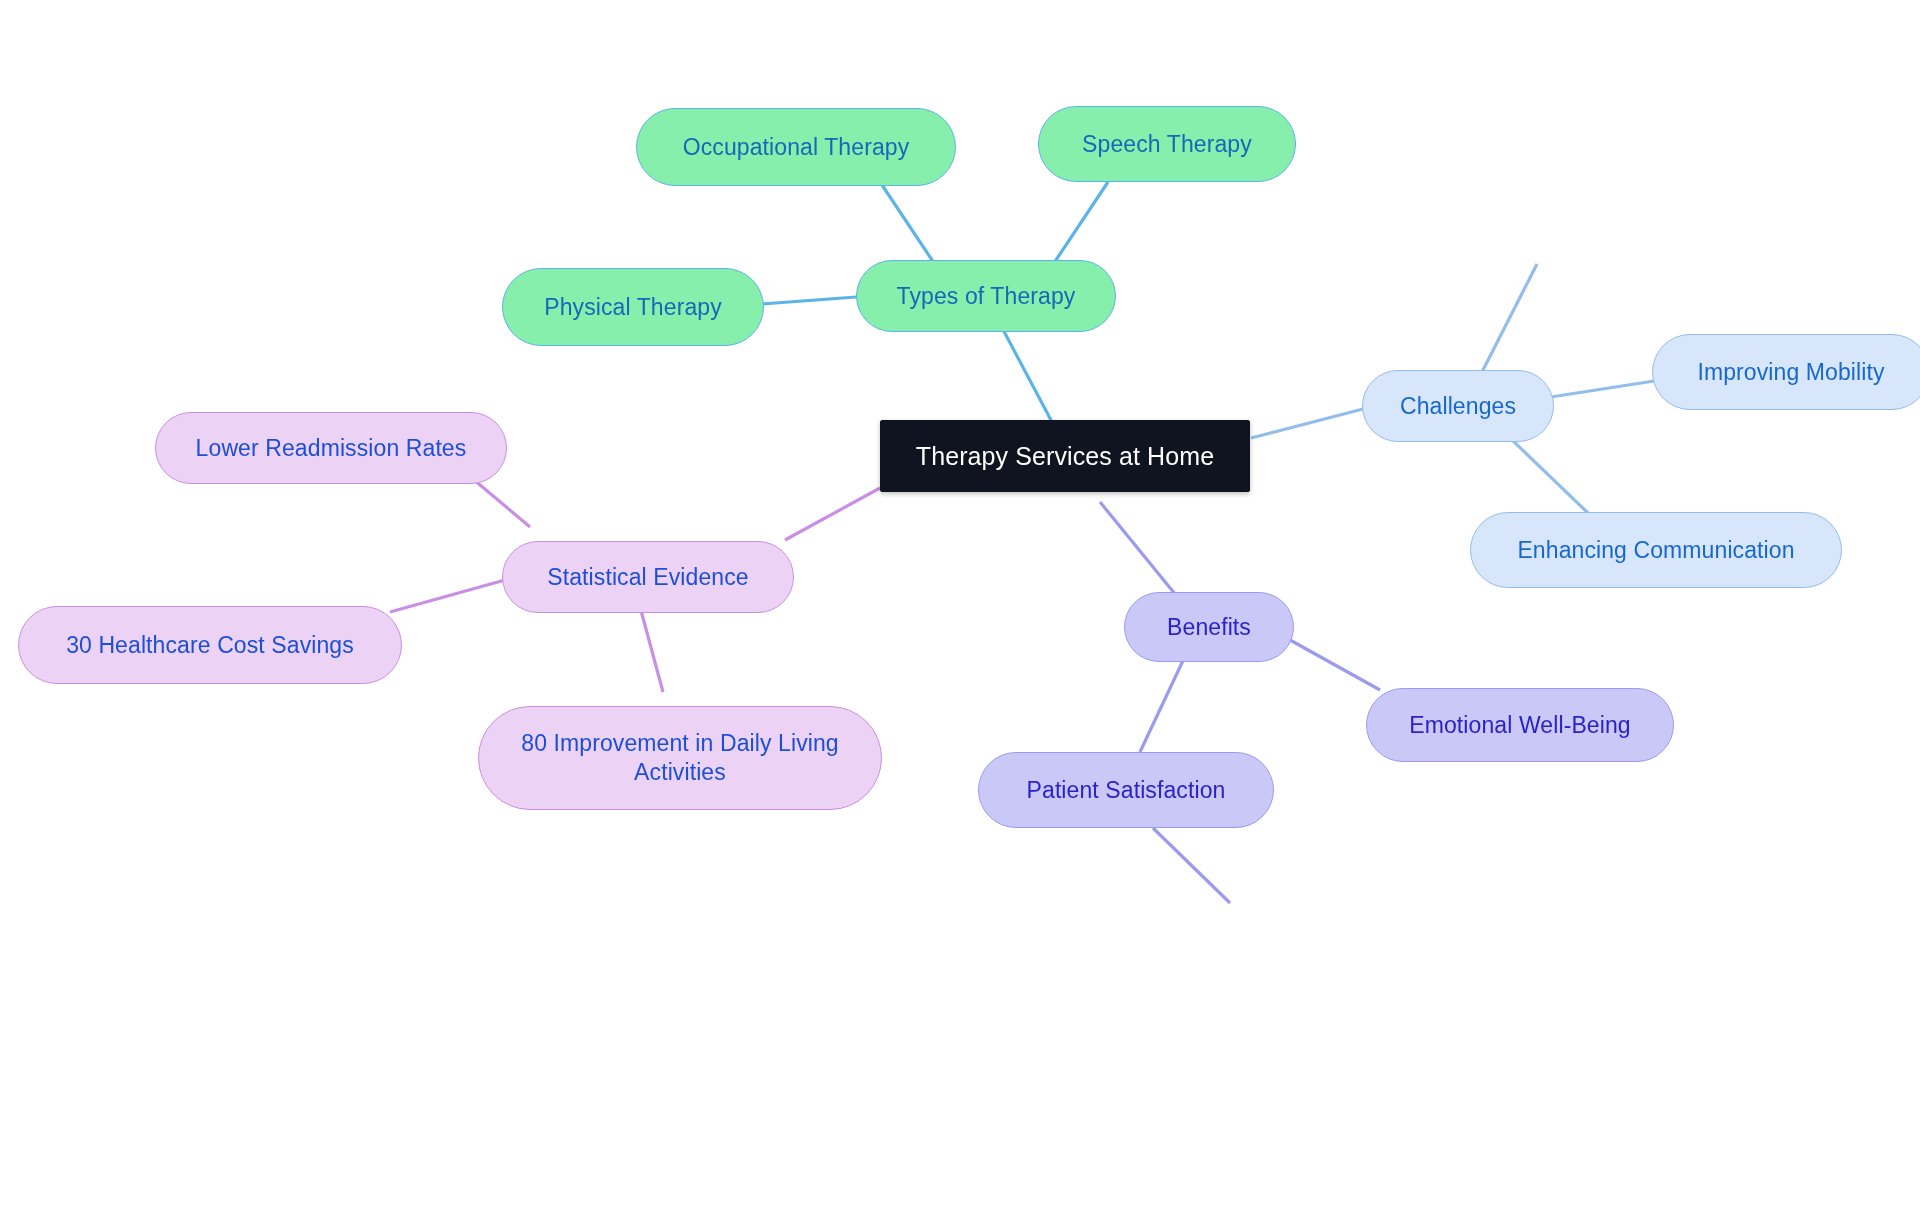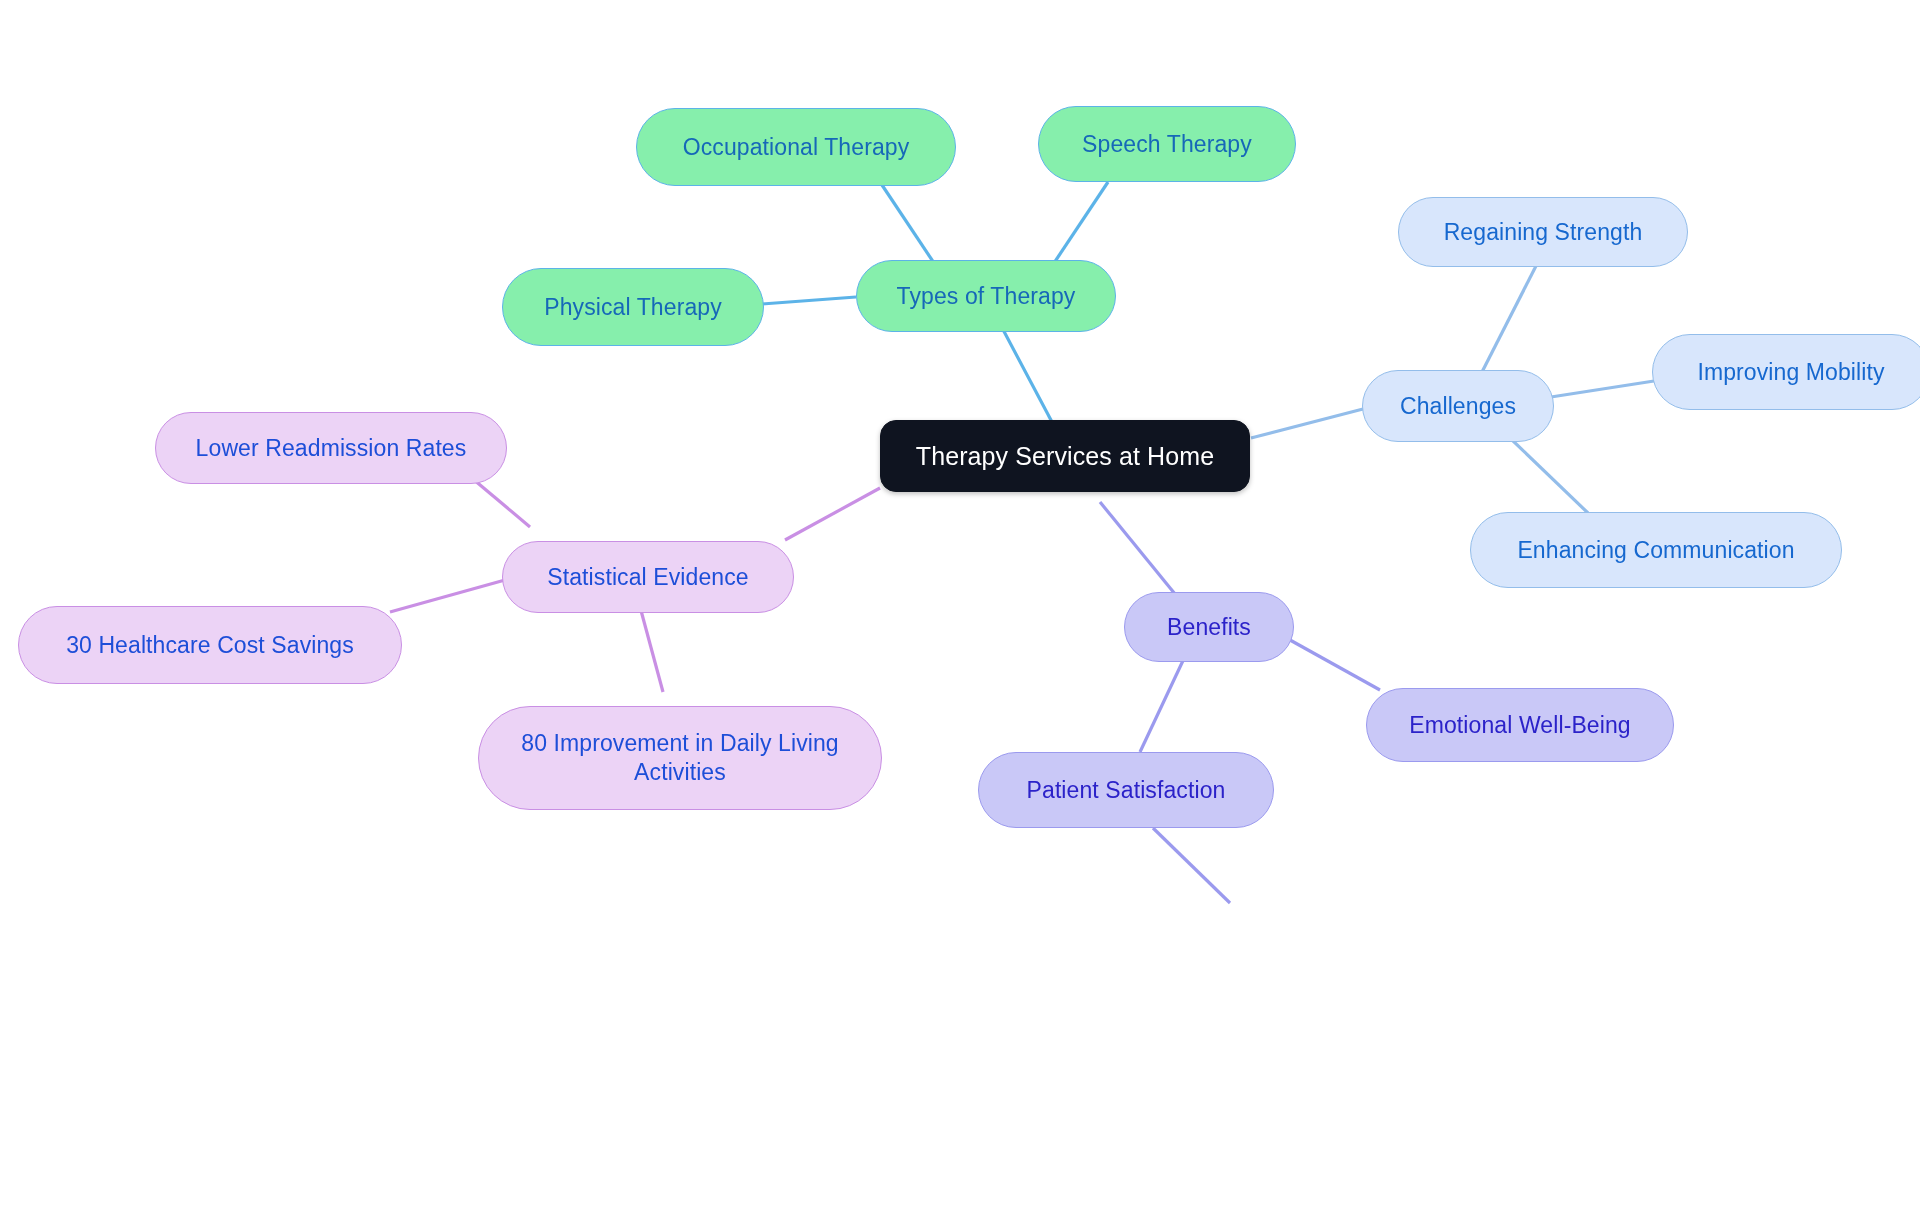--- a/index.html
+++ b/index.html
@@ -44,21 +44,21 @@
     padding: 0 18px;
     white-space: pre-line;
     letter-spacing: 0.1px;
   }
 
   
   .node.root {
     background: #0f1420;
     border-color: #0f1420;
     color: #ffffff;
-    border-radius: 16px;
+    border-radius: 2px;
     font-size: 25px;
     box-shadow: 0 2px 5px rgba(0,0,0,0.25);
   }
 
   
   .node.blue-a {
     background: #86efac;
     border-color: #5cb3e8;
     color: #1668b8;
     font-size: 23px;
@@ -174,21 +174,20 @@
   <div class="node blue-a" style="left:856px; top:260px; width:260px; height:72px;">Types of Therapy</div>
 
   <div class="node blue-a" style="left:636px; top:108px; width:320px; height:78px;">Occupational Therapy</div>
 
   <div class="node blue-a" style="left:1038px; top:106px; width:258px; height:76px;">Speech Therapy</div>
 
   <div class="node blue-a" style="left:502px; top:268px; width:262px; height:78px;">Physical Therapy</div>
 
   <div class="node blue-b" style="left:1362px; top:370px; width:192px; height:72px;">Challenges</div>
 
-  <div class="node blue-b" style="left:1398px; top:197px; width:290px; height:70px;">Regaining Strength</div>
 
   <div class="node blue-b" style="left:1652px; top:334px; width:278px; height:76px;">Improving Mobility</div>
 
   <div class="node blue-b" style="left:1470px; top:512px; width:372px; height:76px;">Enhancing Communication</div>
 
   <div class="node violet" style="left:1124px; top:592px; width:170px; height:70px;">Benefits</div>
 
   <div class="node violet" style="left:1366px; top:688px; width:308px; height:74px;">Emotional Well-Being</div>
 
   <div class="node violet" style="left:978px; top:752px; width:296px; height:76px;">Patient Satisfaction</div>

